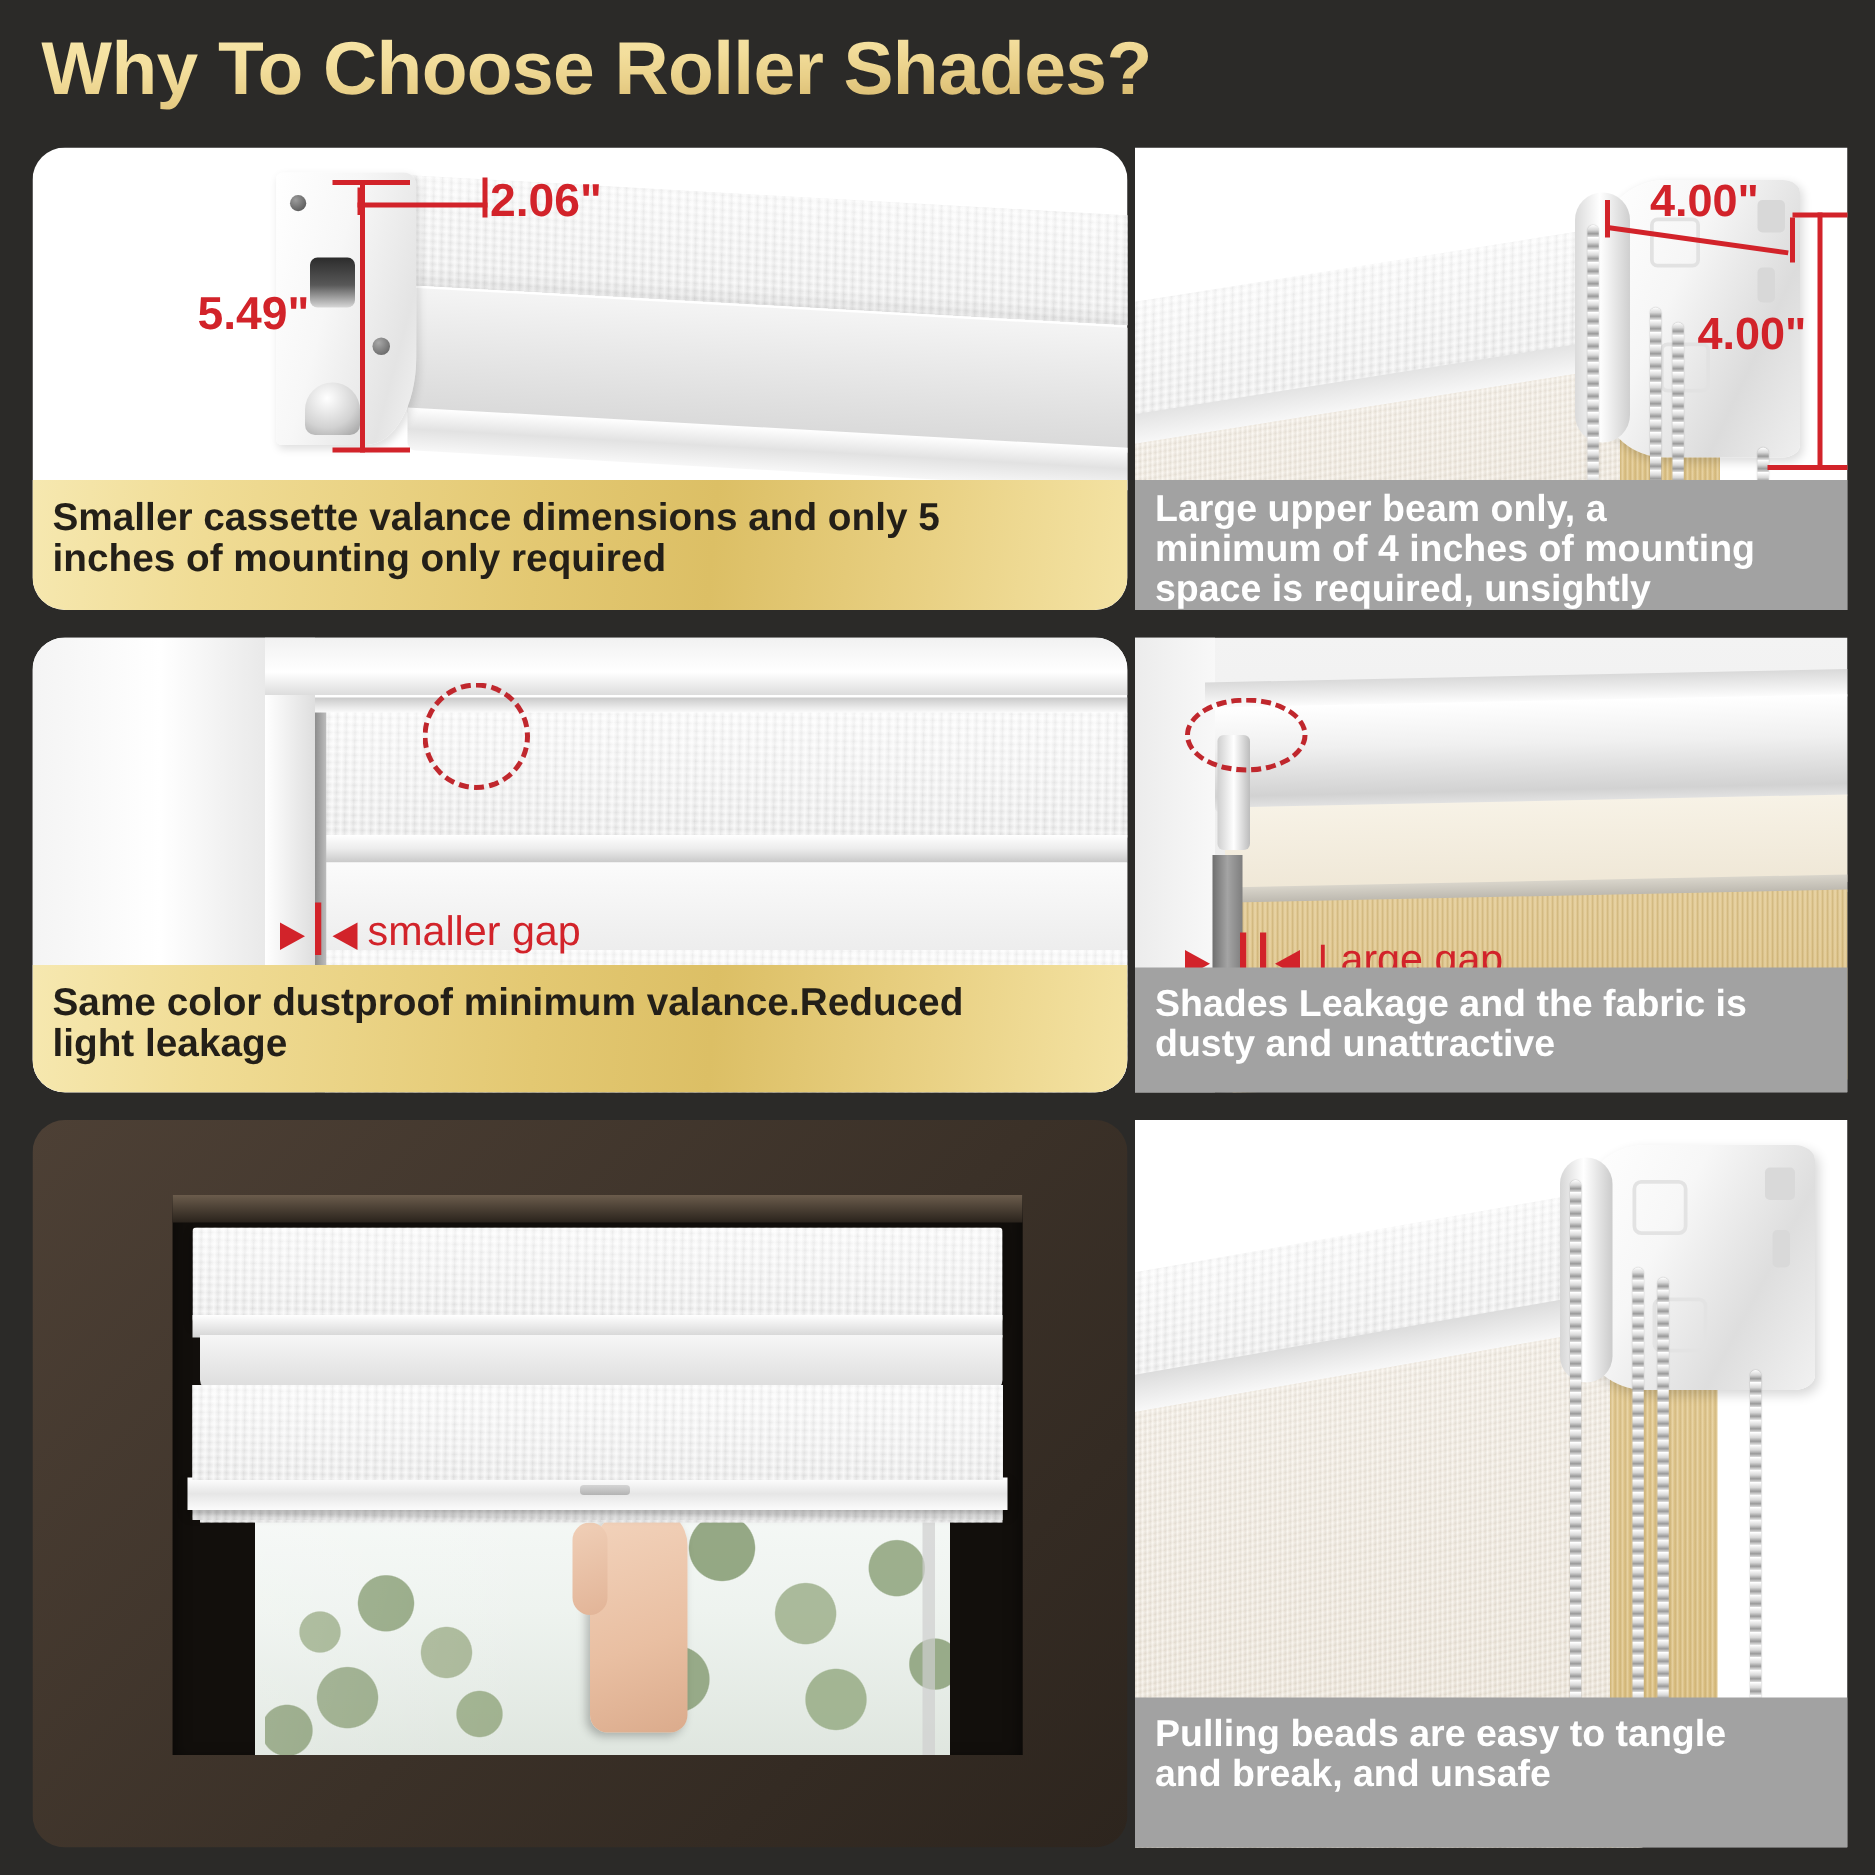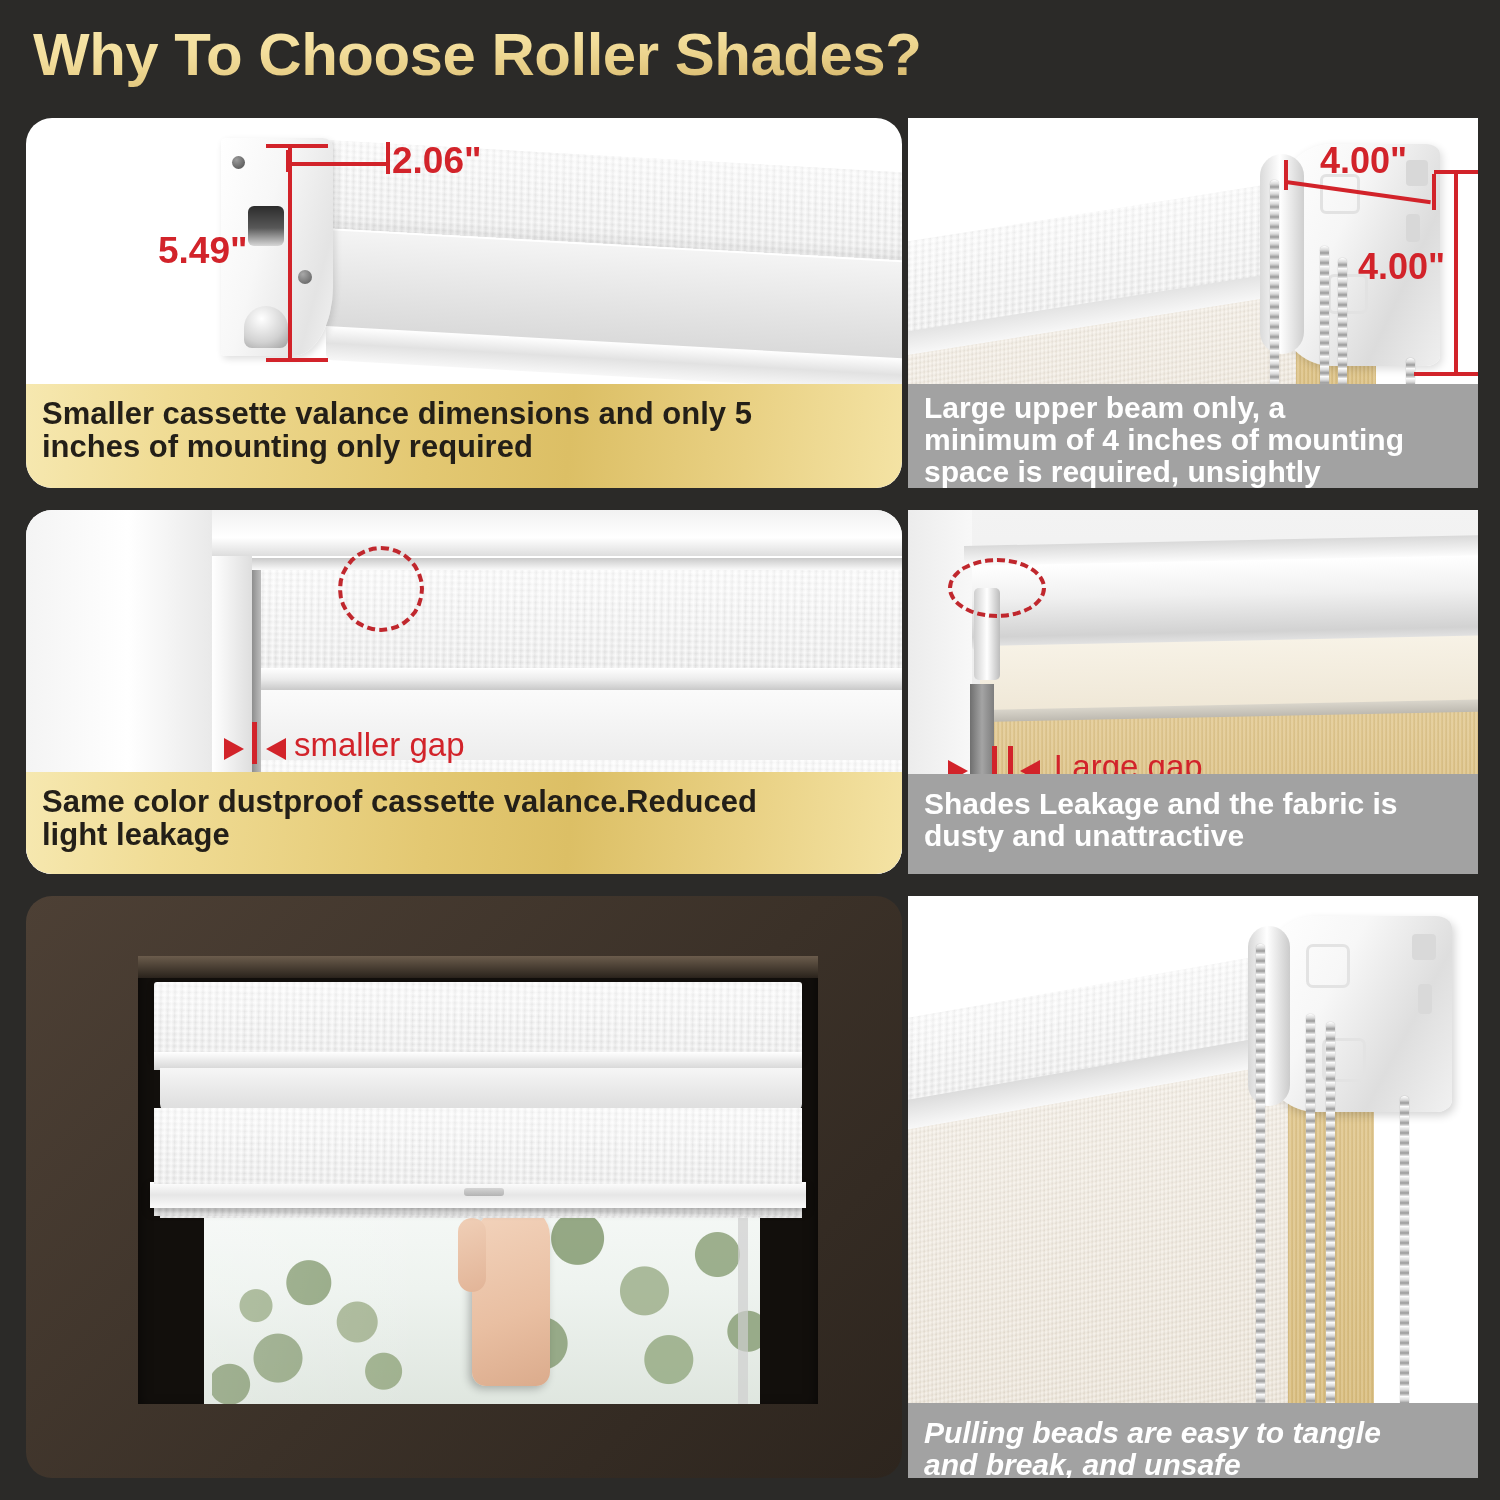--- a/index.html
+++ b/index.html
@@ -230,21 +230,21 @@
     <div class="dashed-ellipse" style="left:312px;top:36px;width:78px;height:78px;"></div>
 
     <div class="arrow-r" style="left:198px;top:228px;"></div>
     <div class="dimline" style="left:226px;top:212px;width:5px;height:42px;"></div>
     <div class="arrow-l" style="left:240px;top:228px;"></div>
     <div class="dimtext" style="left:268px;top:216px;font-size:33px;font-weight:normal;">smaller gap</div>
   </div>
 
   <div class="cap gold" style="height:102px;">
     <div>
-      <span>Same color dustproof cassette valance.Reduced</span>
+      <span>Same color dustproof minimum valance.Reduced</span>
       <span>light leakage</span>
     </div>
   </div>
 </div>
 
 <div class="panel" style="left:908px;top:510px;width:570px;height:364px;">
   <div class="photo">
     <div class="white-bg" style="background:linear-gradient(180deg,#f3f3f3,#e7e7e7);"></div>
 
     <div style="position:absolute;left:0;top:0;width:64px;height:100%;
@@ -378,19 +378,19 @@
     <div style="position:absolute;left:414px;top:142px;width:38px;height:38px;border:3px solid #e3e3e3;border-radius:7px;"></div>
     <div style="position:absolute;left:340px;top:30px;width:42px;height:180px;
                 background:linear-gradient(90deg,#d6d6d6,#ffffff 45%,#cbcbcb);border-radius:21px;"></div>
 
     <div class="chain" style="left:348px;top:48px;height:512px;"></div>
     <div class="chain" style="left:398px;top:118px;height:442px;"></div>
     <div class="chain" style="left:418px;top:126px;height:434px;"></div>
     <div class="chain" style="left:492px;top:200px;height:360px;"></div>
   </div>
 
-  <div class="cap gray" style="height:75px;font-style:italic;">
+  <div class="cap gray" style="height:120px;">
     <div>
       <span>Pulling beads are easy to tangle</span>
       <span>and break, and unsafe</span>
     </div>
   </div>
 </div>
 
 </body></html>

